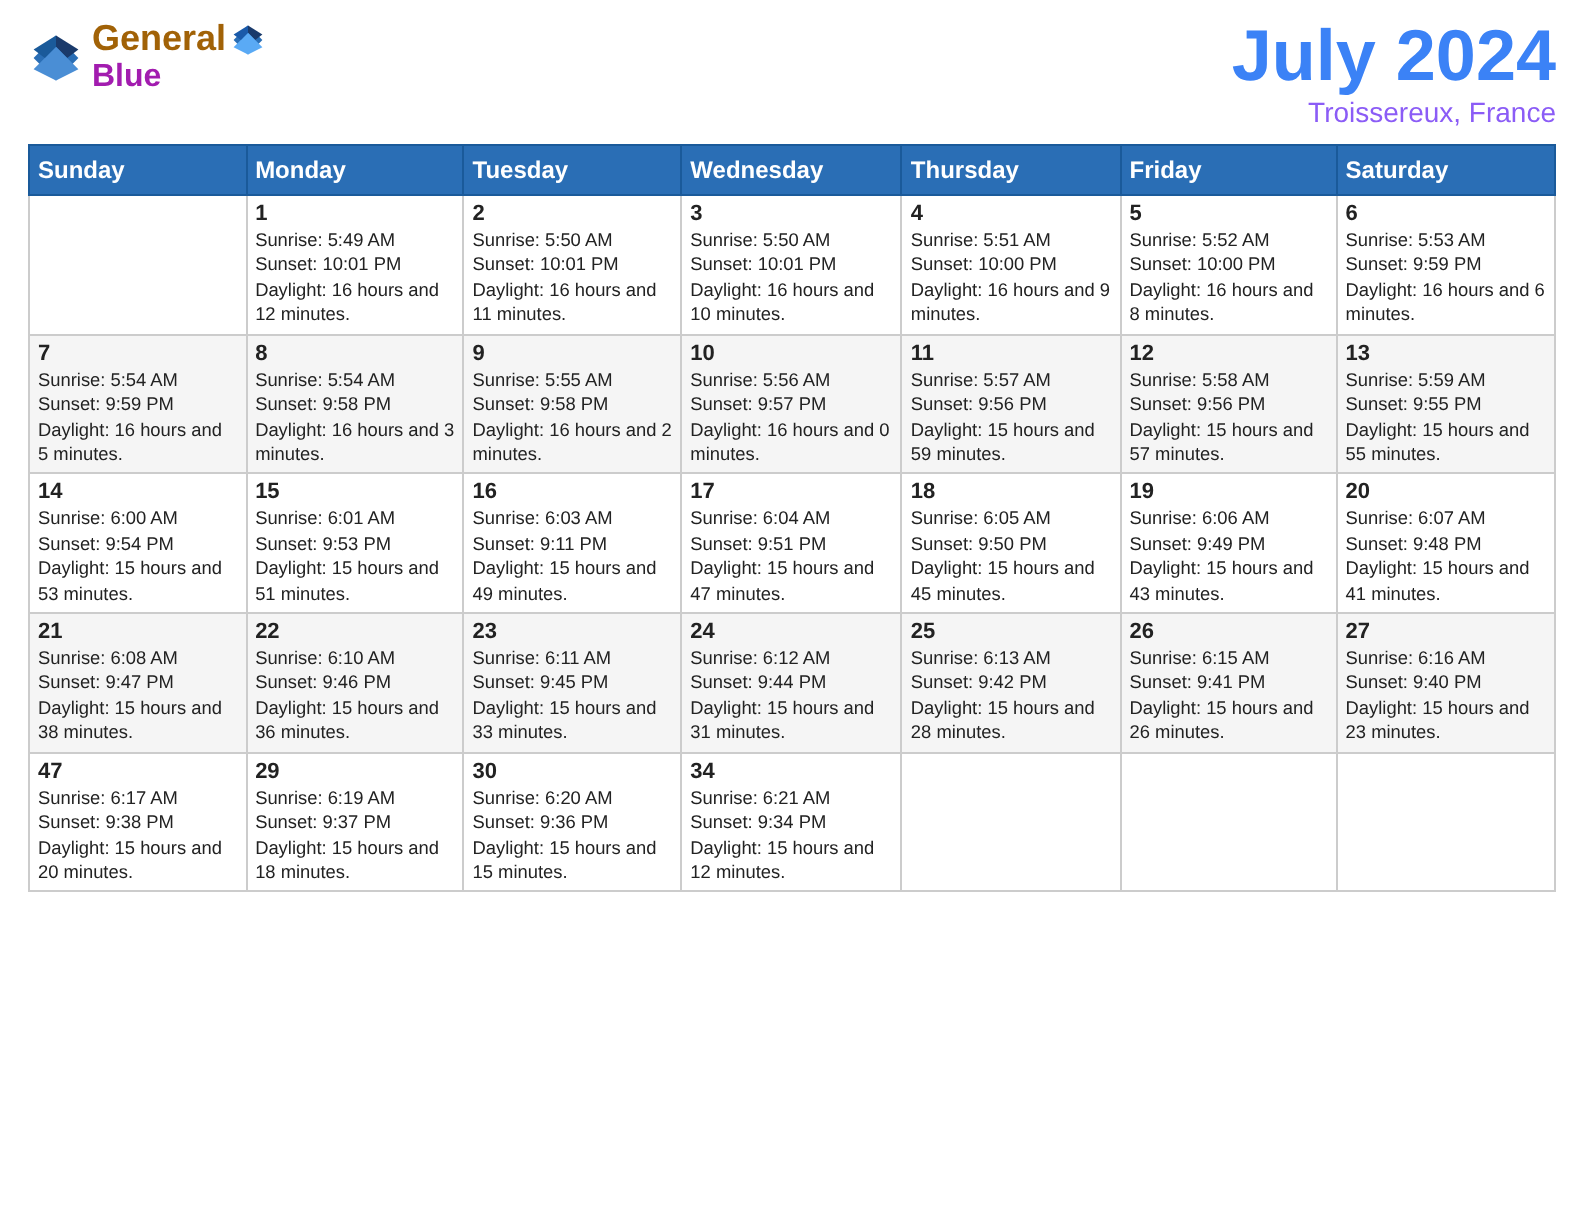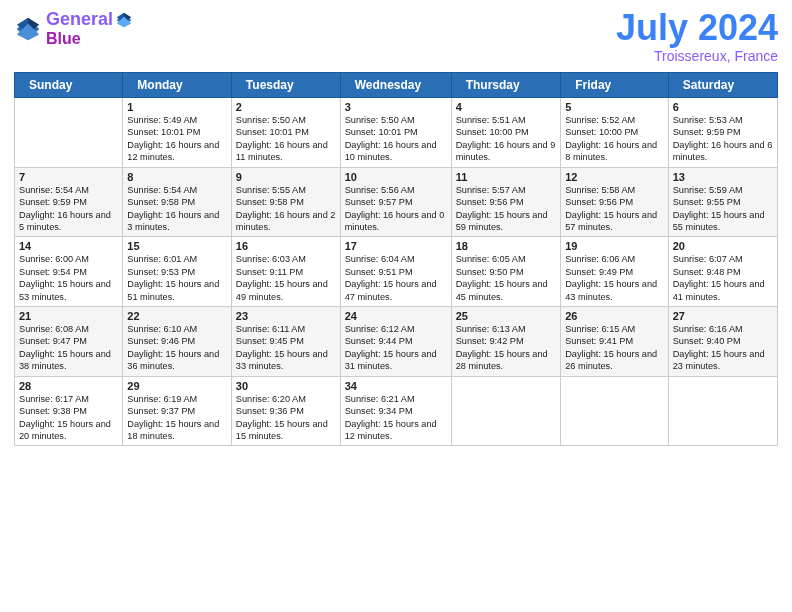--- a/index.html
+++ b/index.html
@@ -55,21 +55,21 @@
     }
     table {
       width: 100%;
       border-collapse: collapse;
     }
     thead tr th {
       background-color: #2a6eb5;
       color: #fff;
       font-size: 12px;
       font-weight: bold;
-      padding: 5px 14px;
+      padding: 5px 4px;
       text-align: left;
       border: 1px solid #1a5a9a;
     }
     tbody tr td {
       border: 1px solid #ccc;
       vertical-align: top;
       padding: 3px 4px;
       font-size: 9.5px;
       color: #222;
       width: 113px;
@@ -99,21 +99,21 @@
 <div class="container">
   <div class="header">
     <div class="logo">
       <svg class="logo-icon" viewBox="0 0 40 40">
         <polygon points="20,4 36,20 20,36 4,20" fill="#2a6eb5"></polygon>
         <polygon points="20,4 36,14 28,20 20,12" fill="#1a3a6b"></polygon>
         <polygon points="20,12 28,20 36,28 20,36 4,28 12,20" fill="#4a8ed5"></polygon>
         <polygon points="4,14 20,4 20,12 12,20" fill="#1a5a9a"></polygon>
       </svg>
       <div>
-        <div class="logo-text"><span style="color:#8b5cf6">General</span><svg width="18" height="18" viewBox="0 0 20 20" style="vertical-align:middle;margin-left:2px">
+        <div class="logo-text"><span style="color:#a16207">General</span><svg width="18" height="18" viewBox="0 0 20 20" style="vertical-align:middle;margin-left:2px">
               <polygon points="10,2 18,10 10,18 2,10" fill="#2a6eb5"></polygon>
               <polygon points="10,2 18,7 14,10 10,6" fill="#1a3a6b"></polygon>
               <polygon points="10,6 14,10 18,14 10,18 2,14 6,10" fill="#5aaaf5"></polygon>
               <polygon points="2,7 10,2 10,6 6,10" fill="#1a5aaa"></polygon>
             </svg></div>
         <div class="logo-text logo-blue" style="font-size:16px">Blue</div>
       </div>
     </div>
     <div class="title-area">
       <div class="month-title">July 2024</div>
@@ -327,21 +327,21 @@
           <td>
             <span class="day-num">27</span>
             <div class="cell-content">Sunrise: 6:16 AM
 Sunset: 9:40 PM
 Daylight: 15 hours
 and 23 minutes.</div>
           </td>
         </tr>
         <tr>
           <td>
-            <span class="day-num">28</span>
+            <span class="day-num">47</span>
             <div class="cell-content">Sunrise: 6:17 AM
 Sunset: 9:38 PM
 Daylight: 15 hours
 and 20 minutes.</div>
           </td>
           <td>
             <span class="day-num">29</span>
             <div class="cell-content">Sunrise: 6:19 AM
 Sunset: 9:37 PM
 Daylight: 15 hours

